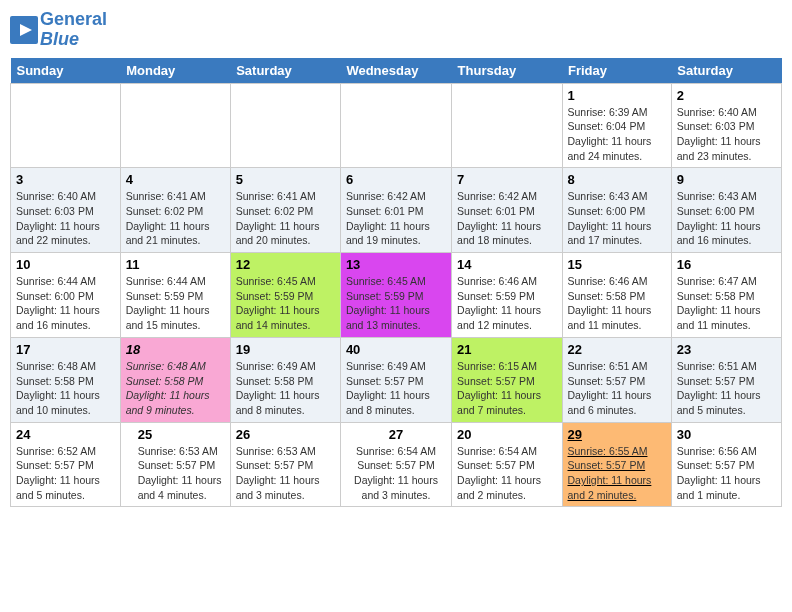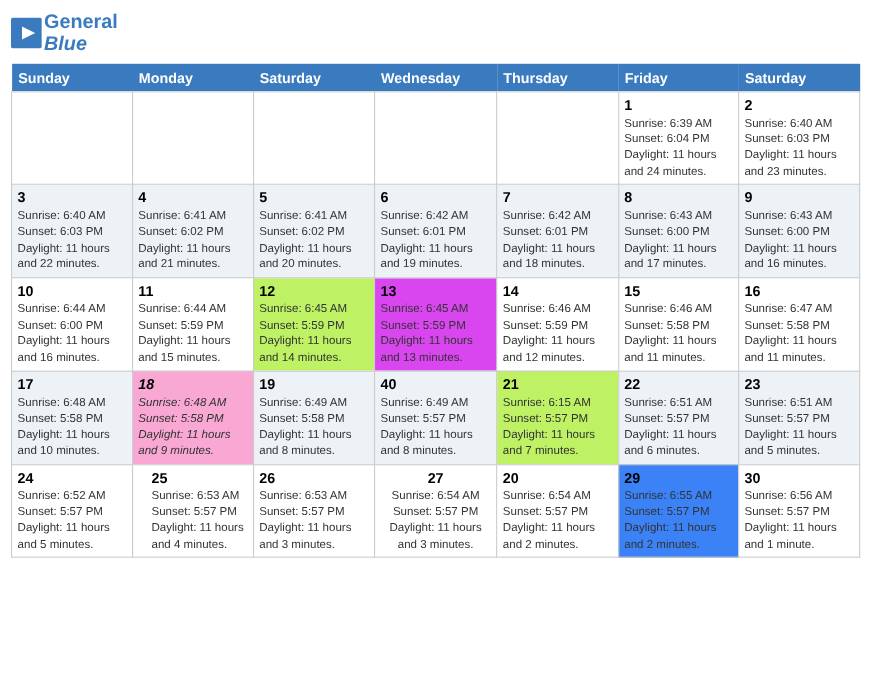--- a/index.html
+++ b/index.html
@@ -293,21 +293,21 @@
           <div class="day-info" style="white-space: pre-line;">Sunrise: 6:54 AM
 Sunset: 5:57 PM
 Daylight: 11 hours and 3 minutes.</div>
         </td>
         <td style="background: rgb(255, 255, 255);">
           <span class="day-num">20</span>
           <div class="day-info" style="white-space: pre-line;">Sunrise: 6:54 AM
 Sunset: 5:57 PM
 Daylight: 11 hours and 2 minutes.</div>
         </td>
-        <td style="background: #3b82f6;">
+        <td style="background: #fdba74; text-decoration: underline;">
           <span class="day-num">29</span>
           <div class="day-info" style="white-space: pre-line;">Sunrise: 6:55 AM
 Sunset: 5:57 PM
 Daylight: 11 hours and 2 minutes.</div>
         </td>
         <td style="background: rgb(255, 255, 255);">
           <span class="day-num">30</span>
           <div class="day-info" style="white-space: pre-line;">Sunrise: 6:56 AM
 Sunset: 5:57 PM
 Daylight: 11 hours and 1 minute.</div>

